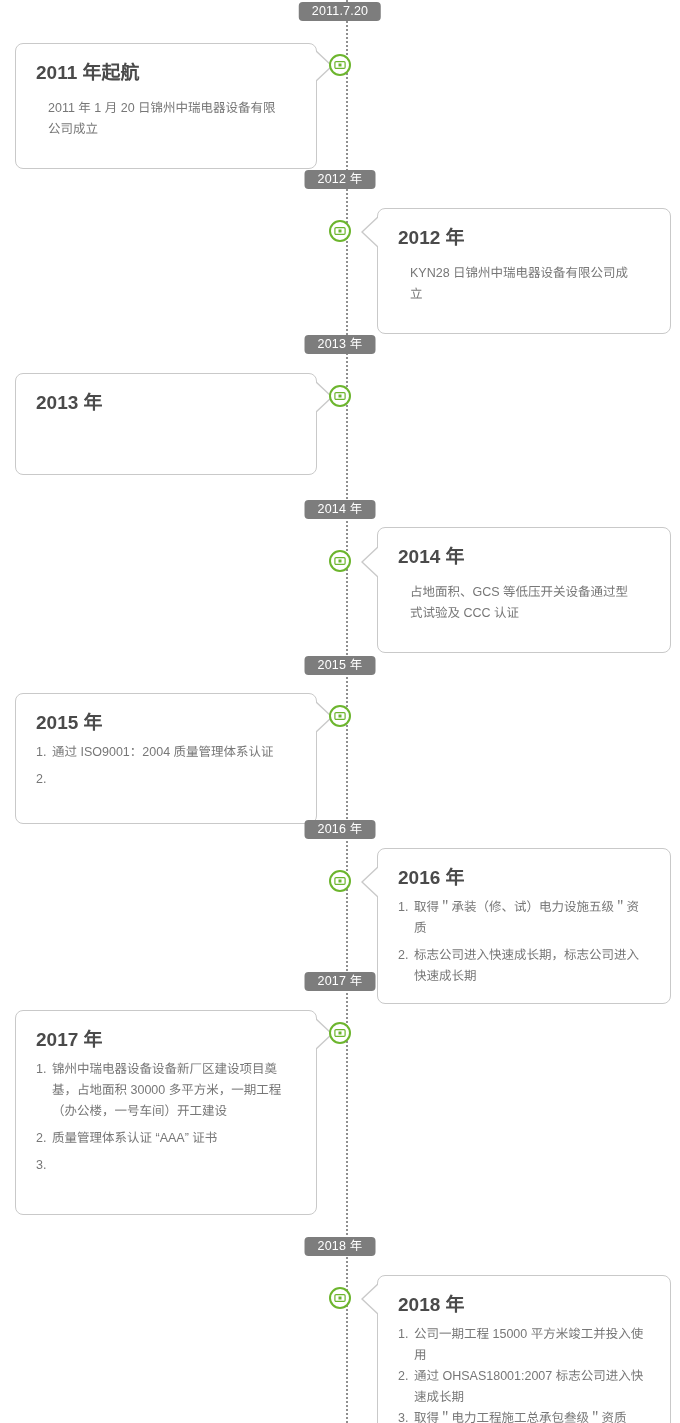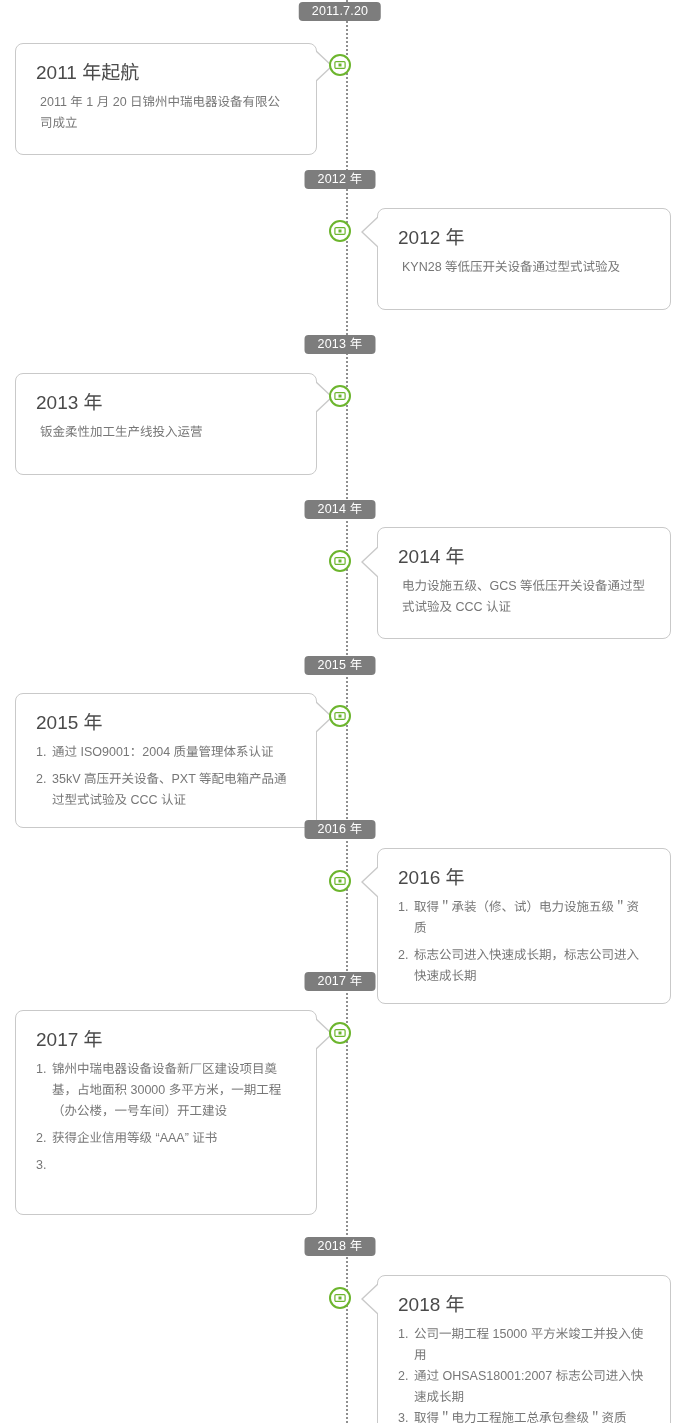--- a/index.html
+++ b/index.html
@@ -112,28 +112,28 @@
   }
   .card.right .ptr-in {
     left: -15px;
     border-right: 17px solid #ffffff;
   }
 
   .card-title {
     font-size: 19px;
     line-height: 26px;
     color: #4a4a4a;
-    font-weight: 400;
+    font-weight: 700;
     margin: 0 0 6px 0;
   }
   .card-body {
     font-size: 12.5px;
     line-height: 21px;
     color: #777;
-    margin: 4px;
+    margin: 12px;
   }
   .card-list {
     list-style: none;
     margin: 0;
     padding: 0;
   }
   .card-list li {
     font-size: 12.5px;
     line-height: 21px;
     color: #777;
@@ -181,74 +181,73 @@
             <svg width="12" height="12" viewBox="0 0 12 12" aria-hidden="true">
               <rect x="0.9" y="2.6" width="10.2" height="6.8" rx="1.1" ry="1.1" fill="#ffffff" stroke="#6cb52d" stroke-width="1.2"></rect>
               <rect x="4.5" y="4.5" width="3" height="3" fill="#6cb52d"></rect>
             </svg>
           </span>
         </div>
         <div class="card right" style="top: 208px; min-height: 102px;">
           <span class="ptr-out" style="top: 7px;"></span>
           <span class="ptr-in" style="top: 7px;"></span>
           <div class="card-title">2012 年</div>
-          <div class="card-body">KYN28 等低压开关设备通过型式试验及</div>
+          <div class="card-body">KYN28 日锦州中瑞电器设备有限公司成立</div>
         </div>
       </div>
       <div class="row" style="top: 0px;">
         <div class="year-badge" style="top: 335px;">2013 年</div>
         <div class="node" style="top: 396px;">
           <span>
             <svg width="12" height="12" viewBox="0 0 12 12" aria-hidden="true">
               <rect x="0.9" y="2.6" width="10.2" height="6.8" rx="1.1" ry="1.1" fill="#ffffff" stroke="#6cb52d" stroke-width="1.2"></rect>
               <rect x="4.5" y="4.5" width="3" height="3" fill="#6cb52d"></rect>
             </svg>
           </span>
         </div>
         <div class="card left" style="top: 373px; min-height: 102px;">
           <span class="ptr-out" style="top: 7px;"></span>
           <span class="ptr-in" style="top: 7px;"></span>
           <div class="card-title">2013 年</div>
-          <div class="card-body">钣金柔性加工生产线投入运营</div>
         </div>
       </div>
       <div class="row" style="top: 0px;">
         <div class="year-badge" style="top: 500px;">2014 年</div>
         <div class="node" style="top: 561px;">
           <span>
             <svg width="12" height="12" viewBox="0 0 12 12" aria-hidden="true">
               <rect x="0.9" y="2.6" width="10.2" height="6.8" rx="1.1" ry="1.1" fill="#ffffff" stroke="#6cb52d" stroke-width="1.2"></rect>
               <rect x="4.5" y="4.5" width="3" height="3" fill="#6cb52d"></rect>
             </svg>
           </span>
         </div>
         <div class="card right" style="top: 527px; min-height: 101px;">
           <span class="ptr-out" style="top: 18px;"></span>
           <span class="ptr-in" style="top: 18px;"></span>
           <div class="card-title">2014 年</div>
-          <div class="card-body">电力设施五级、GCS 等低压开关设备通过型式试验及 CCC 认证</div>
+          <div class="card-body">占地面积、GCS 等低压开关设备通过型式试验及 CCC 认证</div>
         </div>
       </div>
       <div class="row" style="top: 0px;">
         <div class="year-badge" style="top: 656px;">2015 年</div>
         <div class="node" style="top: 716px;">
           <span>
             <svg width="12" height="12" viewBox="0 0 12 12" aria-hidden="true">
               <rect x="0.9" y="2.6" width="10.2" height="6.8" rx="1.1" ry="1.1" fill="#ffffff" stroke="#6cb52d" stroke-width="1.2"></rect>
               <rect x="4.5" y="4.5" width="3" height="3" fill="#6cb52d"></rect>
             </svg>
           </span>
         </div>
         <div class="card left" style="top: 693px; min-height: 131px;">
           <span class="ptr-out" style="top: 7px;"></span>
           <span class="ptr-in" style="top: 7px;"></span>
           <div class="card-title">2015 年</div>
           <ul class="card-list">
             <li><span class="num">1.</span><span>通过 ISO9001：2004 质量管理体系认证</span></li>
-            <li><span class="num">2.</span><span>35kV 高压开关设备、PXT 等配电箱产品通过型式试验及 CCC 认证</span></li>
+            <li><span class="num">2.</span></li>
           </ul>
         </div>
       </div>
       <div class="row" style="top: 0px;">
         <div class="year-badge" style="top: 820px;">2016 年</div>
         <div class="node" style="top: 881px;">
           <span>
             <svg width="12" height="12" viewBox="0 0 12 12" aria-hidden="true">
               <rect x="0.9" y="2.6" width="10.2" height="6.8" rx="1.1" ry="1.1" fill="#ffffff" stroke="#6cb52d" stroke-width="1.2"></rect>
               <rect x="4.5" y="4.5" width="3" height="3" fill="#6cb52d"></rect>
@@ -274,21 +273,21 @@
               <rect x="4.5" y="4.5" width="3" height="3" fill="#6cb52d"></rect>
             </svg>
           </span>
         </div>
         <div class="card left" style="top: 1010px; min-height: 205px;">
           <span class="ptr-out" style="top: 7px;"></span>
           <span class="ptr-in" style="top: 7px;"></span>
           <div class="card-title">2017 年</div>
           <ul class="card-list">
             <li><span class="num">1.</span><span>锦州中瑞电器设备设备新厂区建设项目奠基，占地面积 30000 多平方米，一期工程（办公楼，一号车间）开工建设</span></li>
-            <li><span class="num">2.</span><span>获得企业信用等级 “AAA” 证书</span></li>
+            <li><span class="num">2.</span><span>质量管理体系认证 “AAA” 证书</span></li>
             <li><span class="num">3.</span></li>
           </ul>
         </div>
       </div>
       <div class="row" style="top: 0px;">
         <div class="year-badge" style="top: 1237px;">2018 年</div>
         <div class="node" style="top: 1298px;">
           <span>
             <svg width="12" height="12" viewBox="0 0 12 12" aria-hidden="true">
               <rect x="0.9" y="2.6" width="10.2" height="6.8" rx="1.1" ry="1.1" fill="#ffffff" stroke="#6cb52d" stroke-width="1.2"></rect>

